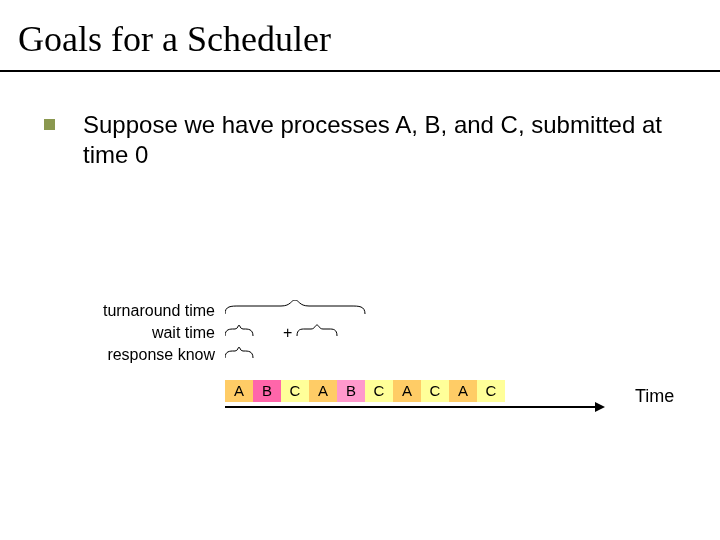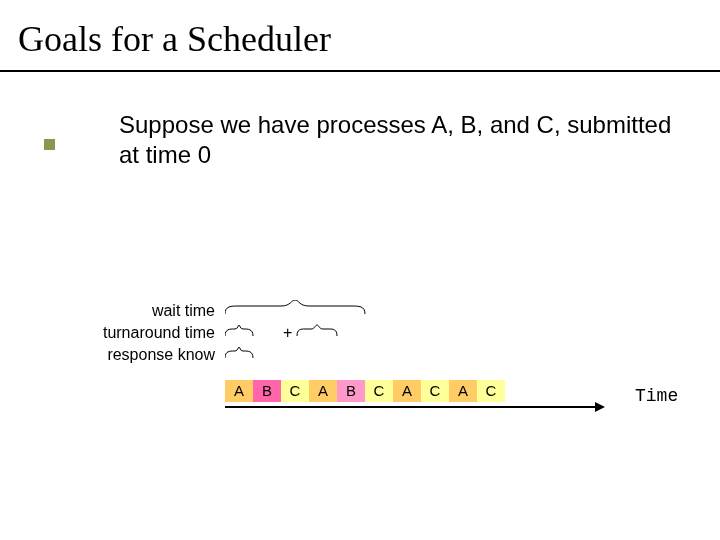--- a/index.html
+++ b/index.html
@@ -38,23 +38,22 @@
     position: absolute;
     left: 44px;
     top: 110px;
     width: 640px;
     font-family: Arial, Helvetica, sans-serif;
     font-size: 24px;
     line-height: 1.25;
   }
   .bullet-row {
     display: flex;
-    align-items: center;
+    align-items: flex-start;
     margin-bottom: 6px;
-    gap: 36px;
   }
   .bmark {
     flex: 0 0 auto;
     width: 11px;
     height: 11px;
     background: #8a984f;
     margin-top: 9px;
     margin-right: 28px;
   }
   .btext { flex: 1 1 auto; }
@@ -137,21 +136,21 @@
     top: 0;
     width: 0; height: 0;
     border-top: 5px solid transparent;
     border-bottom: 5px solid transparent;
     border-left: 10px solid #000;
   }
   .time-label {
     position: absolute;
     left: 565px;
     top: 86px;
-    font-family: Liberation Mono, monospace;
+    font-family: Liberation Sans, sans-serif;
     font-size: 18px;
   }
 </style>
 </head>
 <body>
 
 <div class="slide">
 
   <div class="title">Goals for a Scheduler</div>
   <div class="title-underline"></div>
@@ -159,22 +158,22 @@
   <div class="bullets">
     <div class="bullet-row">
       <div class="bmark"></div>
       <div class="btext">Suppose we have processes A, B, and C, submitted at time 0</div>
     </div>
   </div>
 
   <div class="diagram">
 
     <div class="labels">
+      <span class="lbl">turnaround time</span>
       <span class="lbl">wait time</span>
-      <span class="lbl">turnaround time</span>
       <span class="lbl">response know</span>
     </div>
 
     <div class="svgwrap">
       <svg width="230" height="70" viewBox="0 0 230 70">
 
         <path d="M0 14 C0 6, 6 6, 14 6 L56 6 C66 6, 66 0, 70 0 C74 0, 74 6, 84 6 L126 6 C134 6, 140 6, 140 14" fill="none" stroke="#000" stroke-width="1"></path>
 
         <path d="M0 36 C0 29, 5 29, 9 29 L10 29 C13 29, 13 25, 14 25 C15 25, 15 29, 18 29 L19 29 C23 29, 28 29, 28 36" fill="none" stroke="#000" stroke-width="1"></path>
 

